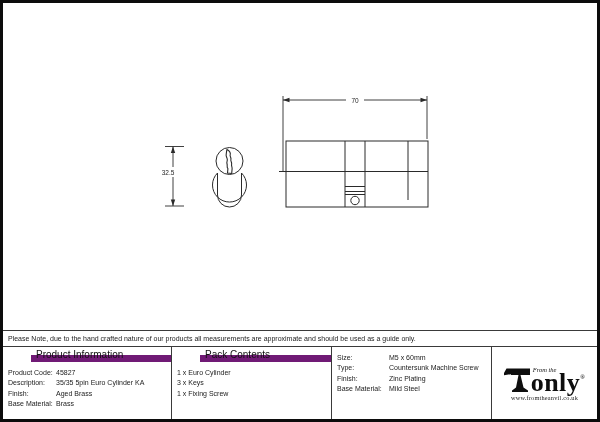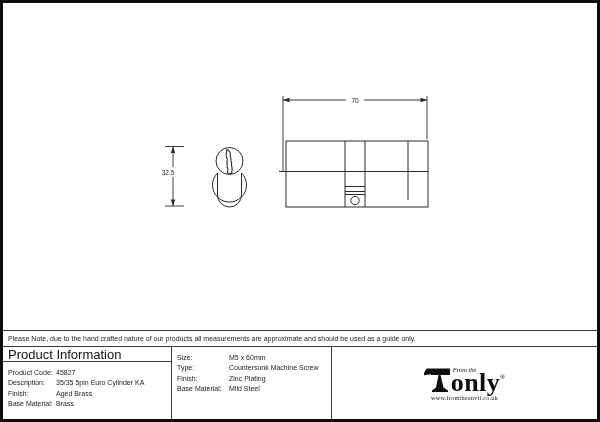--- a/index.html
+++ b/index.html
@@ -18,22 +18,22 @@
   .spec-table{
     position:absolute;left:0;top:344px;width:594px;height:72px;
     display:flex;box-sizing:border-box;
   }
   .col{box-sizing:border-box;border-right:1px solid #3a3a3a;position:relative;}
   .col-product{width:169px;}
   .col-pack{width:160px;}
   .col-fix{width:160px;}
   .col-logo{flex:1;border-right:none;display:flex;align-items:center;justify-content:center;}
   .col-header{
-    height:15px;line-height:15px;border-bottom:1px solid #701a75;
-    font-size:13px;padding-left:5px;box-sizing:border-box;color:#111;
+    height:15px;line-height:15px;border-bottom:7px solid #701a75;
+    font-size:10px;padding-left:5px;box-sizing:border-box;color:#111;margin-left:28px;
   }
   .col-body{padding:6px 2px 0 5px;font-size:7px;line-height:10.3px;color:#222;}
   .kv-row{display:flex;}
   .kv-label{flex:0 0 48px;}
   .col-fix .kv-label{flex:0 0 52px;}
   .kv-value{flex:1;}
   .pack-item{display:block;}
   
   .logo{display:flex;flex-direction:column;align-items:center;}
   .logo-main{display:flex;align-items:flex-end;}
@@ -110,20 +110,28 @@
           <span class="kv-label">Finish:</span>
           <span class="kv-value">Aged Brass</span>
         </div>
         <div class="kv-row">
           <span class="kv-label">Base Material:</span>
           <span class="kv-value">Brass</span>
         </div>
       </div>
     </div>
 
+    <div class="col col-pack">
+      <div class="col-header">Pack Contents</div>
+      <div class="col-body">
+        <span class="pack-item">1 x Euro Cylinder</span>
+        <span class="pack-item">3 x Keys</span>
+        <span class="pack-item">1 x Fixing Screw</span>
+      </div>
+    </div>
 
     <div class="col col-fix">
       <div class="col-body">
         <div class="kv-row">
           <span class="kv-label">Size:</span>
           <span class="kv-value">M5 x 60mm</span>
         </div>
         <div class="kv-row">
           <span class="kv-label">Type:</span>
           <span class="kv-value">Countersunk Machine Screw</span>

